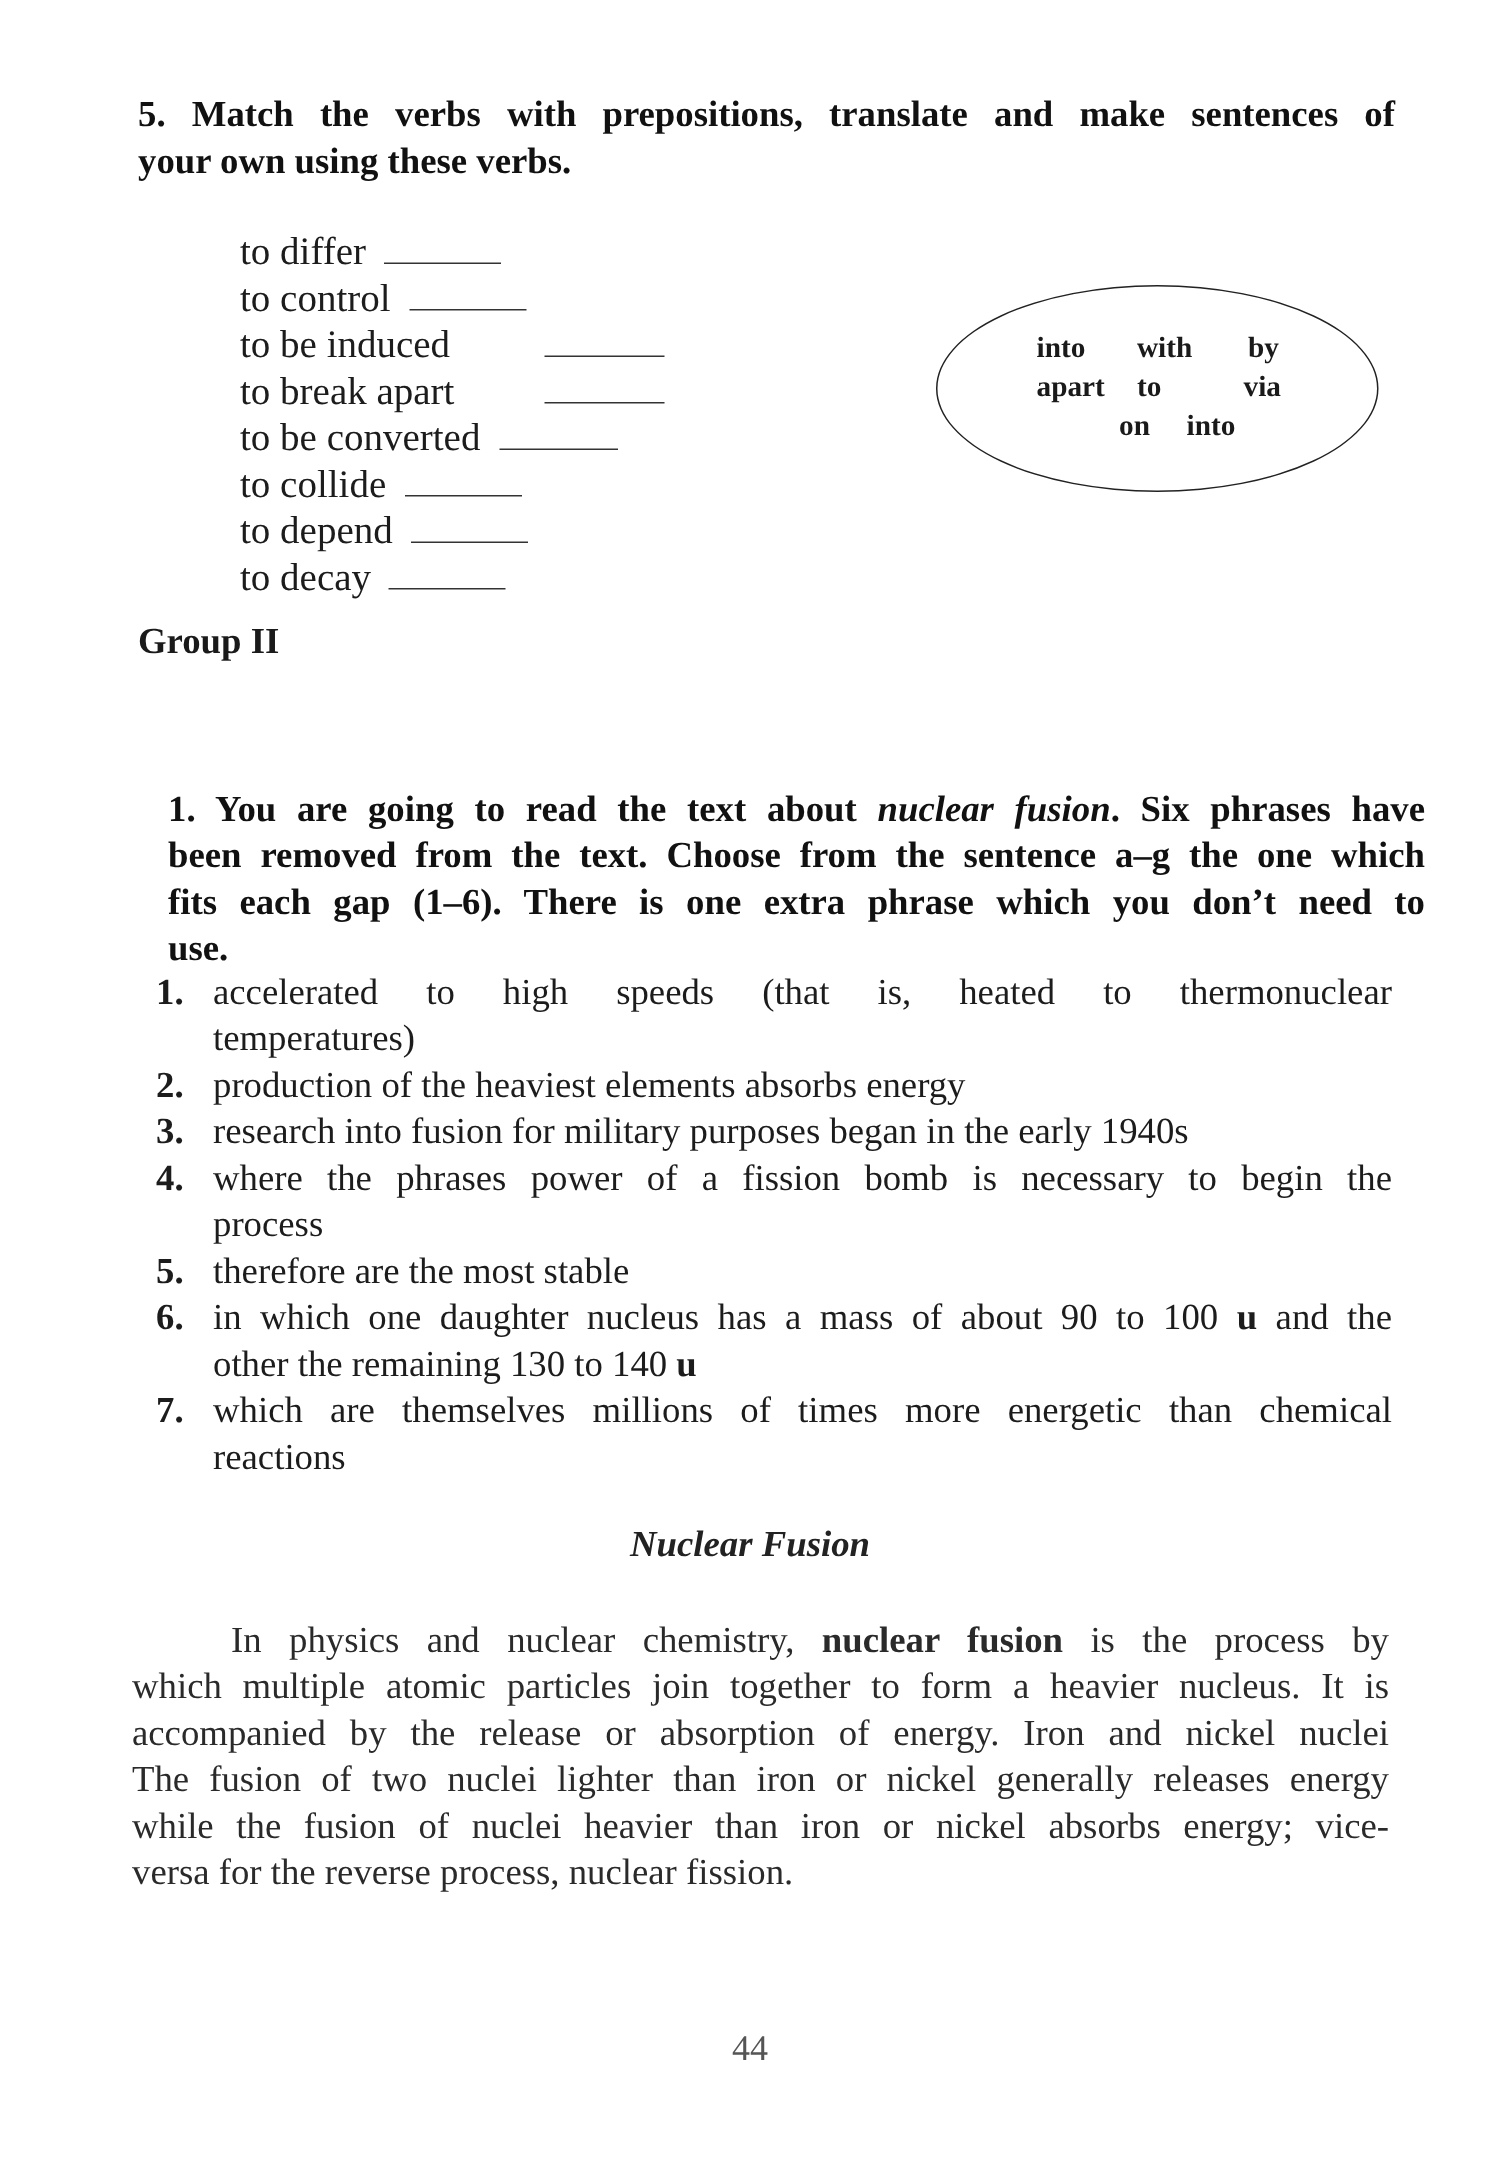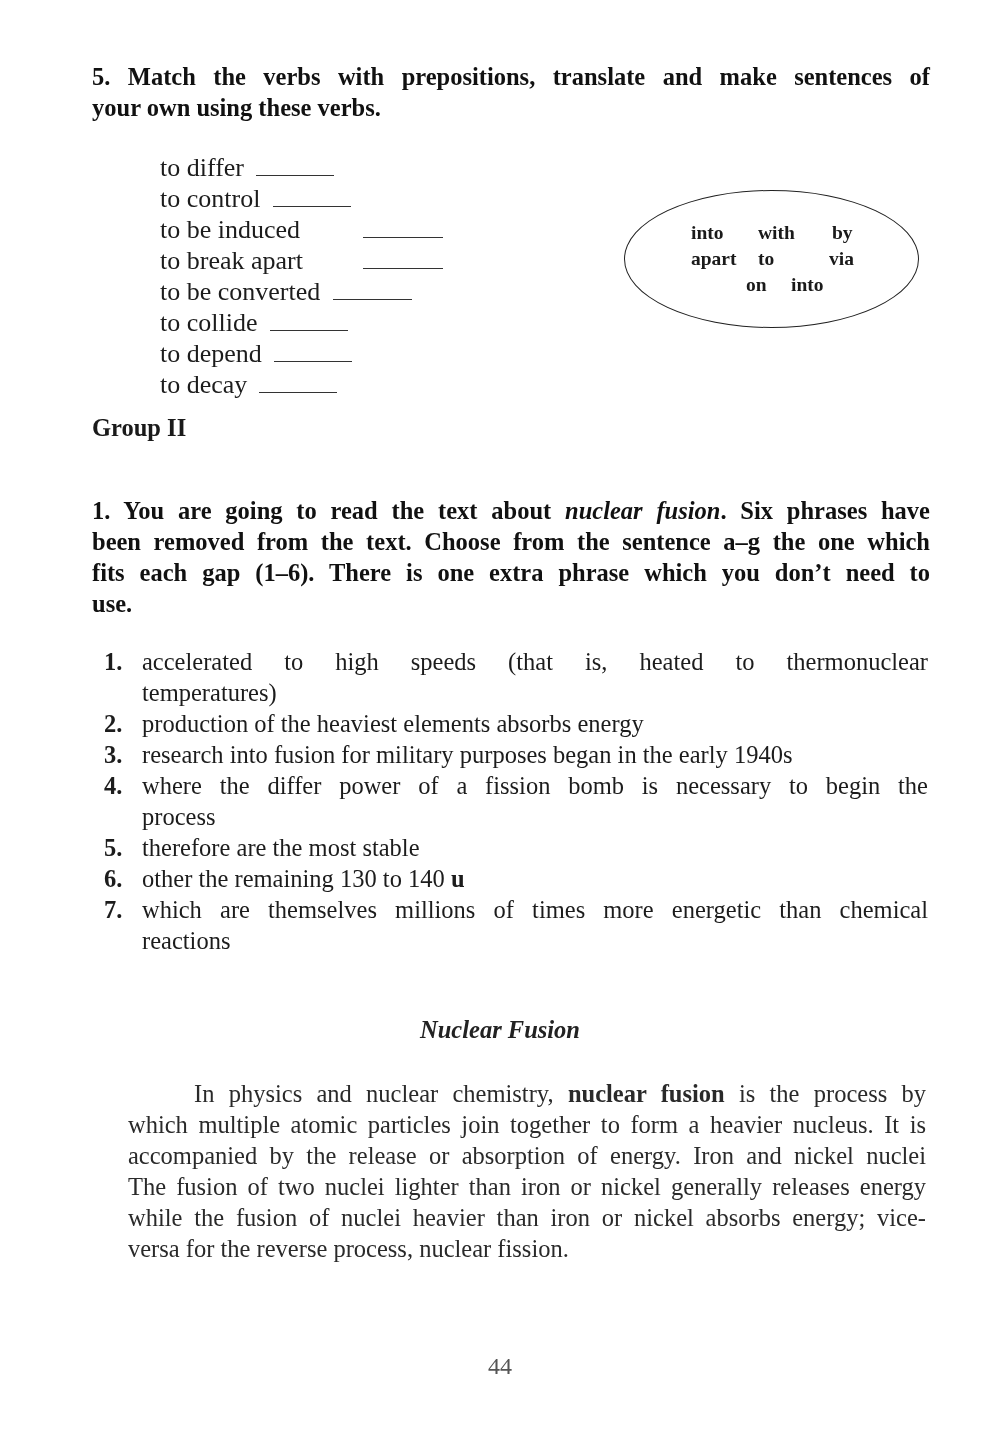--- a/index.html
+++ b/index.html
@@ -30,38 +30,38 @@
     position: absolute; left: 624px; top: 190px; width: 295px; height: 138px;
     border: 1.4px solid #222; border-radius: 50%; box-sizing: border-box;
   }
   .prep {
     position: absolute; font-weight: bold; font-size: 19.5px; color: #1a1a1a; line-height: 20px;
   }
 
   .group-title {
     position: absolute; left: 92px; top: 414px; font-weight: bold; font-size: 24.5px; color: #1a1a1a;
   }
-  #task1 { top: 495px; }
+  #task1 { top: 524px; margin-left: 20px; }
   #task1 .jl { display: block; text-align: justify; text-align-last: justify; }
   #task1 .ll { display: block; }
 
   .options { position: absolute; left: 104px; top: 646px; width: 824px; }
   .opt { position: relative; padding-left: 38px; font-size: 24.5px; line-height: 31px; }
   .opt .num { position: absolute; left: 0; top: 0; font-weight: bold; }
   .opt .txt { display: block; text-align: justify; }
 
   .story-title {
     position: absolute; left: 0; width: 1000px; top: 1016px; text-align: center;
     font-style: italic; font-weight: bold; font-size: 24.5px; color: #222;
   }
   .para {
     position: absolute; left: 88px; width: 838px; top: 1078px;
     font-size: 24.5px; line-height: 31px; color: #2a2a2a;
   }
-  .para .pl { display: block; text-align: justify; text-align-last: justify; white-space: nowrap; margin-left: 40px; }
+  .para .pl { display: block; text-align: justify; text-align-last: justify; white-space: nowrap; }
   .para .pl.last { text-align-last: left; }
   .para .indent { display: inline-block; width: 66px; }
   .para .gap { display: inline-block; border-bottom: 1.3px solid #444; width: 92px; height: 1px; vertical-align: baseline; }
 
   .page-number {
     position: absolute; left: 0; width: 1000px; top: 1353px; text-align: center;
     font-size: 24px; color: #555;
   }
 </style>
 </head>
@@ -138,29 +138,30 @@
     <div class="opt">
       <span class="num">2.</span>
       <span class="txt">production of the heaviest elements absorbs energy</span>
     </div>
     <div class="opt">
       <span class="num">3.</span>
       <span class="txt">research into fusion for military purposes began in the early 1940s</span>
     </div>
     <div class="opt">
       <span class="num">4.</span>
-      <span class="txt" style="text-align-last:justify;">where the differ power of a fission bomb is necessary to begin the</span>
+      <span class="txt" style="text-align-last:justify;">where the phrases power of a fission bomb is necessary to begin the</span>
       <span class="txt">process</span>
     </div>
     <div class="opt">
       <span class="num">5.</span>
       <span class="txt">therefore are the most stable</span>
     </div>
     <div class="opt">
       <span class="num">6.</span>
+      <span class="txt" style="text-align-last:justify;"><span>in which one daughter nucleus has a mass of about 90 to 100 </span><b>u</b><span> and the</span></span>
       <span class="txt"><span>other the remaining 130 to 140 </span><b>u</b></span>
     </div>
     <div class="opt">
       <span class="num">7.</span>
       <span class="txt" style="text-align-last:justify;">which are themselves millions of times more energetic than chemical</span>
       <span class="txt">reactions</span>
     </div>
   </div>
 
   <div class="story-title">Nuclear Fusion</div>

